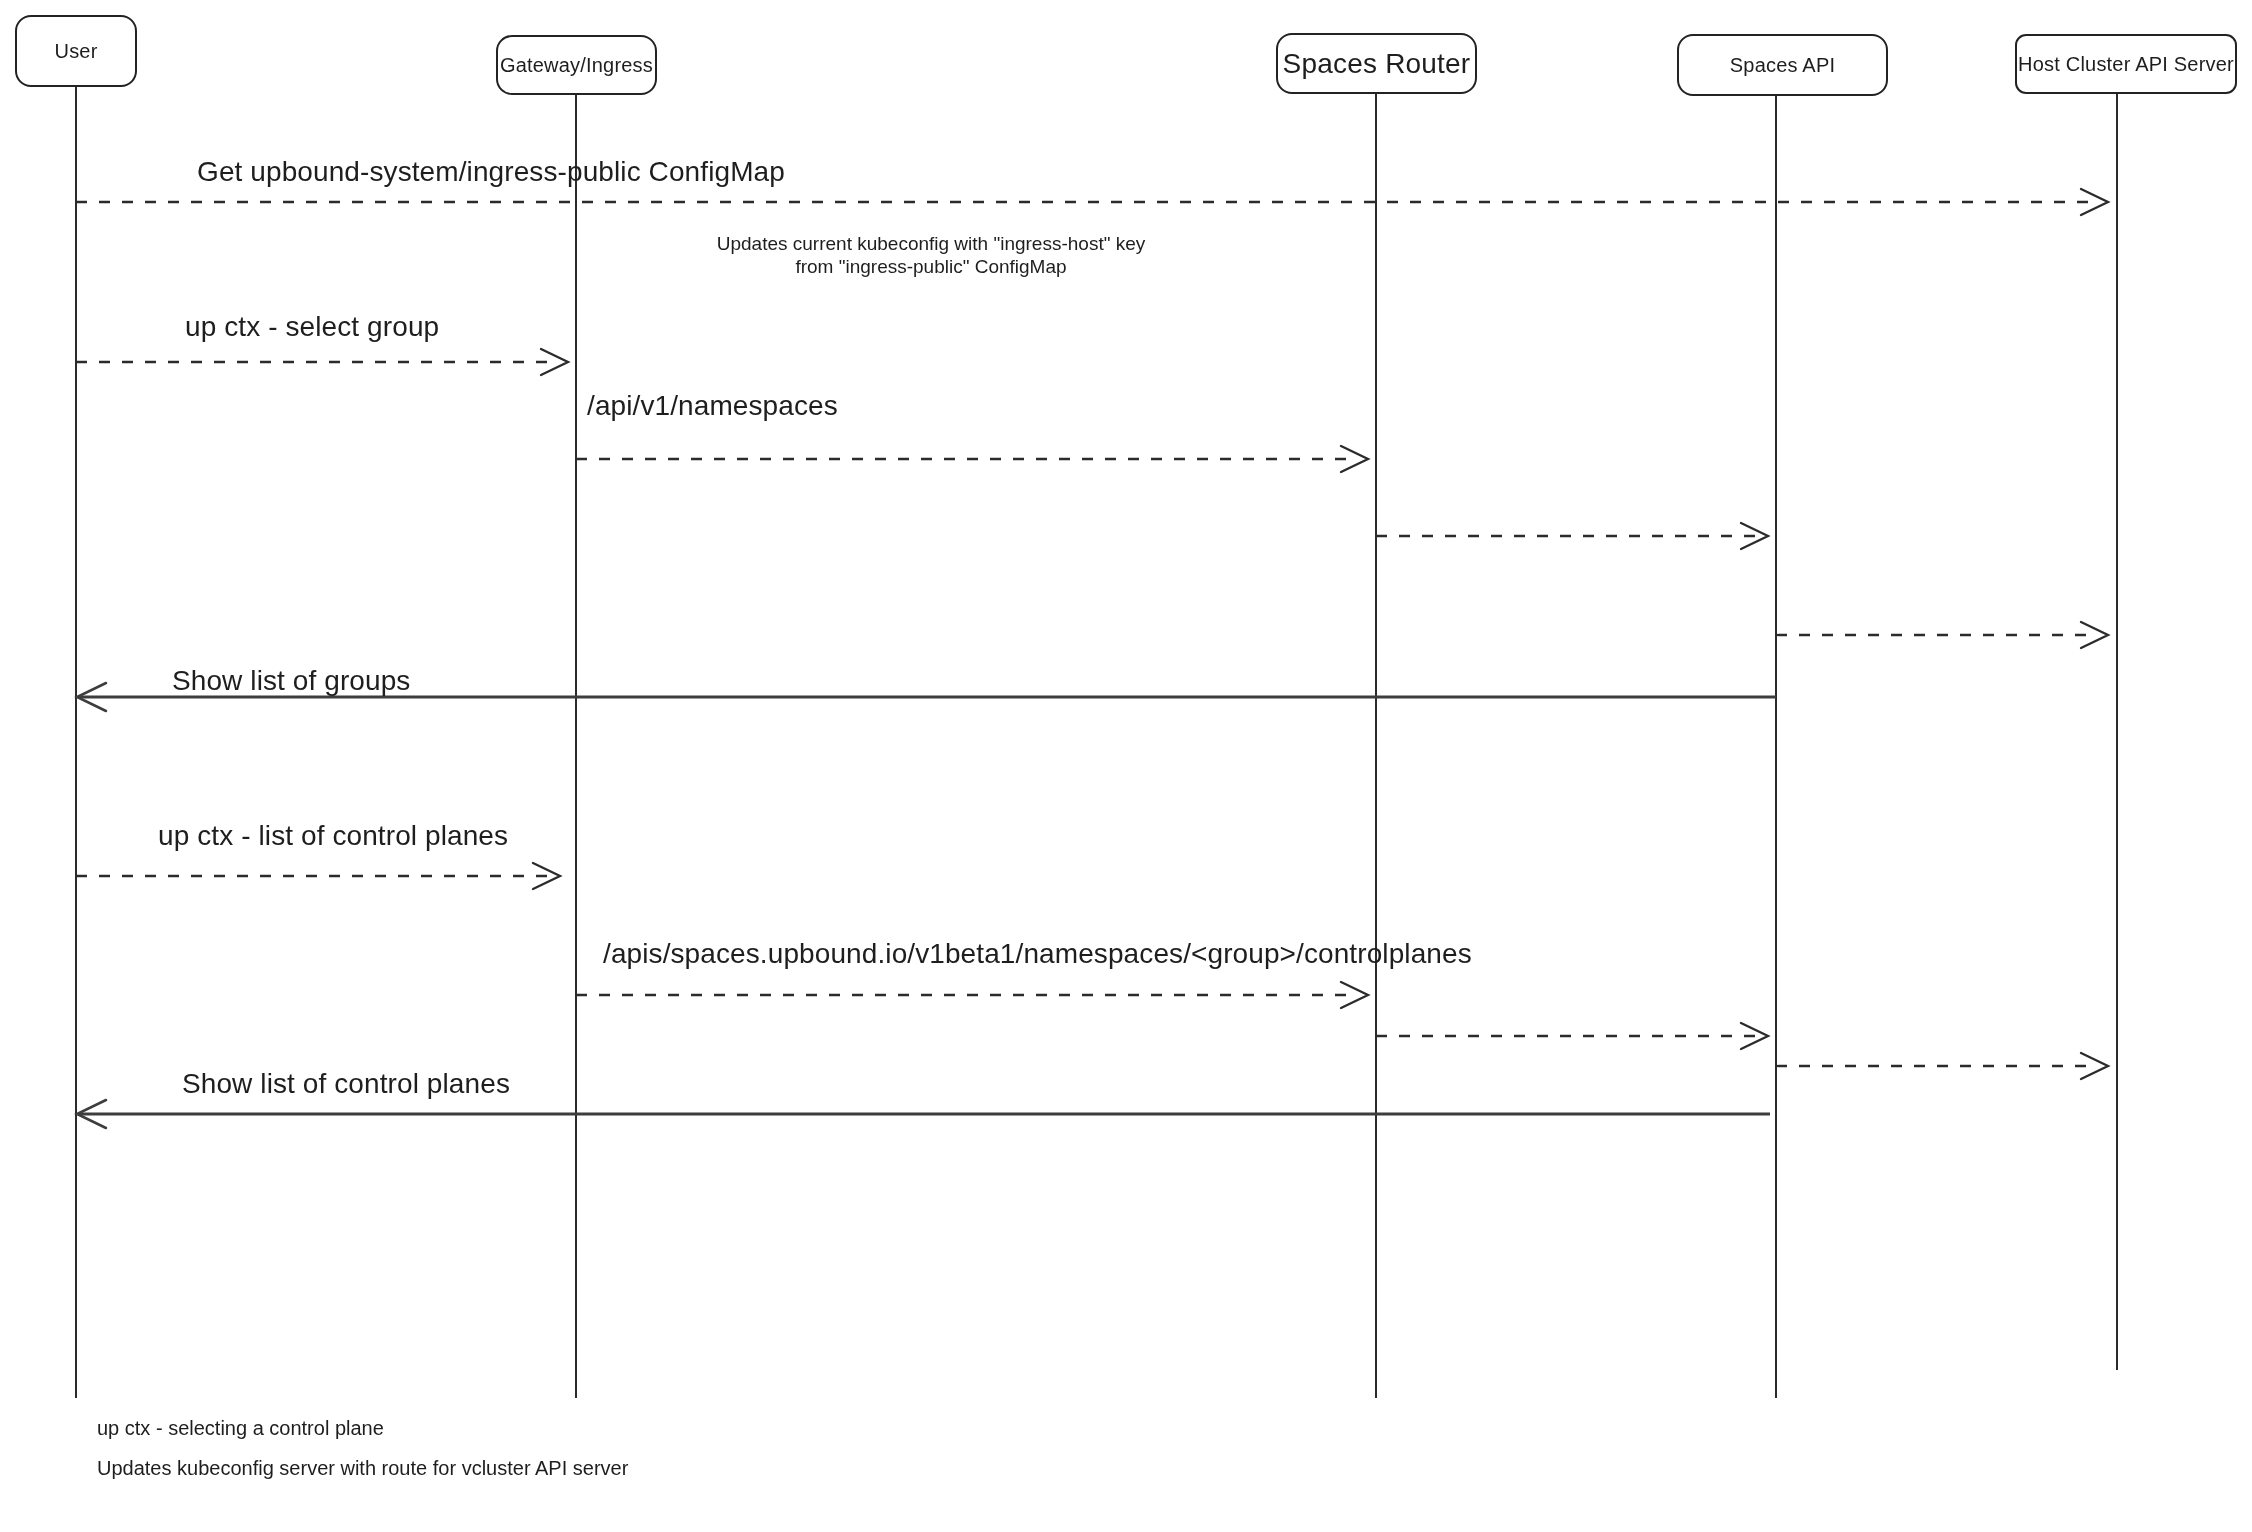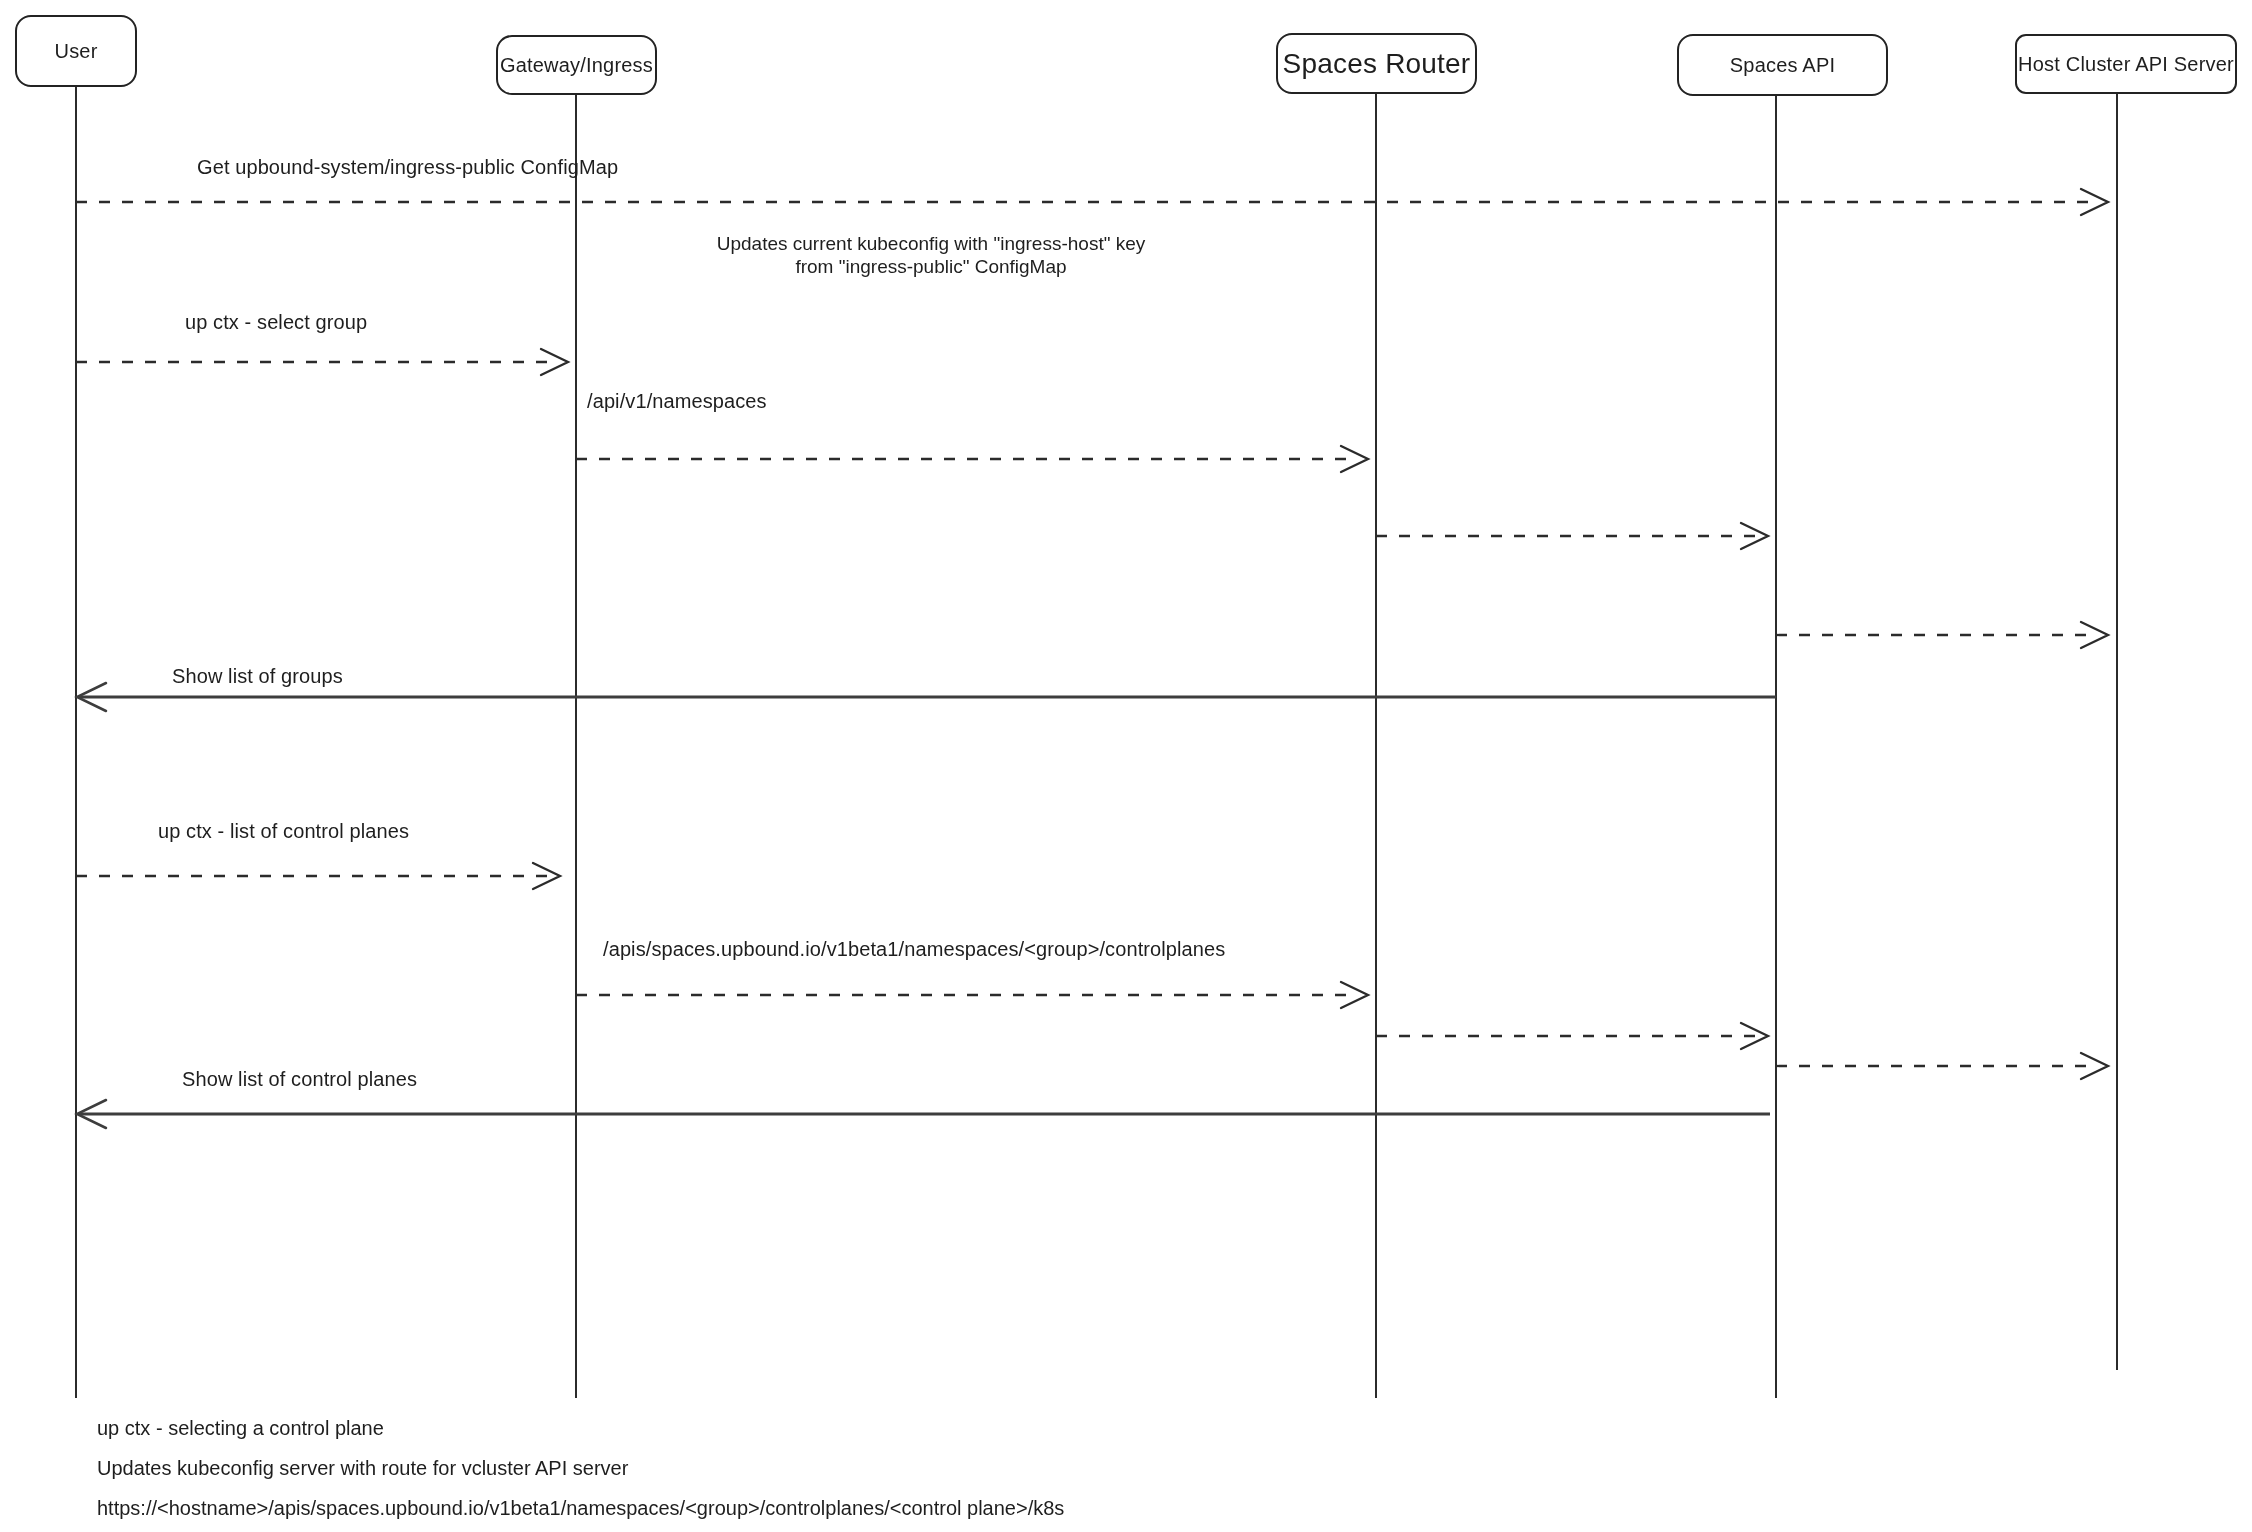--- a/index.html
+++ b/index.html
@@ -20,21 +20,21 @@
     background: #ffffff;
     display: flex; align-items: center; justify-content: center;
     box-sizing: border-box;
     font-size: 20px;
     letter-spacing: 0.2px;
   }
   .actor-box.big { font-size: 28px; }
 
   .msg-label {
     position: absolute;
-    font-size: 20px;
+    font-size: 28px;
     white-space: nowrap;
     letter-spacing: 0.1px;
   }
   .note-label {
     position: absolute;
     text-align: center;
     transform: translateX(-50%);
     font-size: 19px;
     line-height: 23px;
     white-space: nowrap;
@@ -125,15 +125,14 @@
   <div class="msg-label" style="left:172px; top:665px;">Show list of groups</div>
 
   <div class="msg-label" style="left:158px; top:820px;">up ctx - list of control planes</div>
 
   <div class="msg-label" style="left:603px; top:938px;">/apis/spaces.upbound.io/v1beta1/namespaces/&lt;group&gt;/controlplanes</div>
 
   <div class="msg-label" style="left:182px; top:1068px;">Show list of control planes</div>
 
   <div class="footnote" style="left:97px; top:1417px;">up ctx - selecting a control plane</div>
   <div class="footnote" style="left:97px; top:1457px;">Updates kubeconfig server with route for vcluster API server</div>
-  <div class="footnote" style="left:97px; top:1497px;">https://&lt;hostname&gt;/apis/spaces.upbound.io/v1beta1/namespaces/&lt;group&gt;/controlplanes/&lt;control plane&gt;/k8s</div>
 
 </div>
 
 </body></html>

